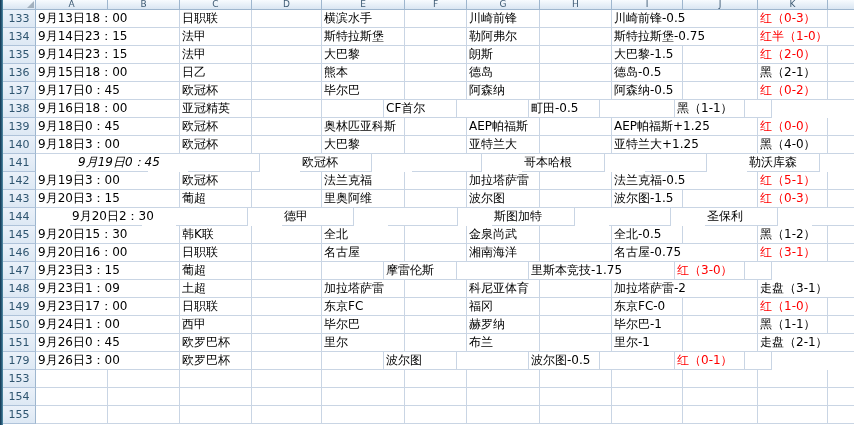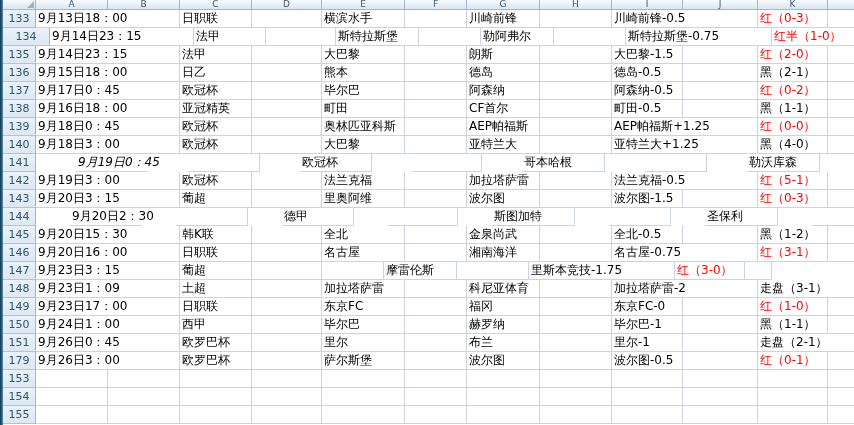--- a/index.html
+++ b/index.html
@@ -108,21 +108,21 @@
           <div class="cell" style="width: 71px;">
             <span>川崎前锋-0.5</span>
           </div>
           <div class="cell" style="width: 75px;"></div>
           <div class="cell" style="width: 70px;">
             <span style="color: rgb(255, 0, 0);">红（0-3）</span>
           </div>
           <div class="cell" style="width: 27px;"></div>
         </div>
         <div class="row" style="height: 18px;">
-          <div class="rowhdr" style="width: 47px; text-align: center;">134</div>
+          <div class="rowhdr" style="width: 33px; text-align: center;">134</div>
           <div class="cell" style="width: 72px;">
             <span>9月14日23：15</span>
           </div>
           <div class="cell" style="width: 72px;"></div>
           <div class="cell" style="width: 72px;">
             <span>法甲</span>
           </div>
           <div class="cell" style="width: 70px;"></div>
           <div class="cell" style="width: 83px;">
             <span>斯特拉斯堡</span>
@@ -225,23 +225,20 @@
         <div class="row" style="height: 18px;">
           <div class="rowhdr" style="width: 33px;">138</div>
           <div class="cell" style="width: 72px;">
             <span>9月16日18：00</span>
           </div>
           <div class="cell" style="width: 72px;"></div>
           <div class="cell" style="width: 72px;">
             <span>亚冠精英</span>
           </div>
           <div class="cell" style="width: 70px;"></div>
-          <div class="cell" style="width: 83px;">
-            <span>町田</span>
-          </div>
           <div class="cell" style="width: 62px;"></div>
           <div class="cell" style="width: 73px;">
             <span>CF首尔</span>
           </div>
           <div class="cell" style="width: 72px;"></div>
           <div class="cell" style="width: 71px;">
             <span>町田-0.5</span>
           </div>
           <div class="cell" style="width: 75px;"></div>
           <div class="cell" style="width: 70px;">
@@ -600,23 +597,20 @@
         <div class="row" style="height: 18px;">
           <div class="rowhdr" style="width: 33px;">179</div>
           <div class="cell" style="width: 72px;">
             <span>9月26日3：00</span>
           </div>
           <div class="cell" style="width: 72px;"></div>
           <div class="cell" style="width: 72px;">
             <span>欧罗巴杯</span>
           </div>
           <div class="cell" style="width: 70px;"></div>
-          <div class="cell" style="width: 83px;">
-            <span>萨尔斯堡</span>
-          </div>
           <div class="cell" style="width: 62px;"></div>
           <div class="cell" style="width: 73px;">
             <span>波尔图</span>
           </div>
           <div class="cell" style="width: 72px;"></div>
           <div class="cell" style="width: 71px;">
             <span>波尔图-0.5</span>
           </div>
           <div class="cell" style="width: 75px;"></div>
           <div class="cell" style="width: 70px;">

